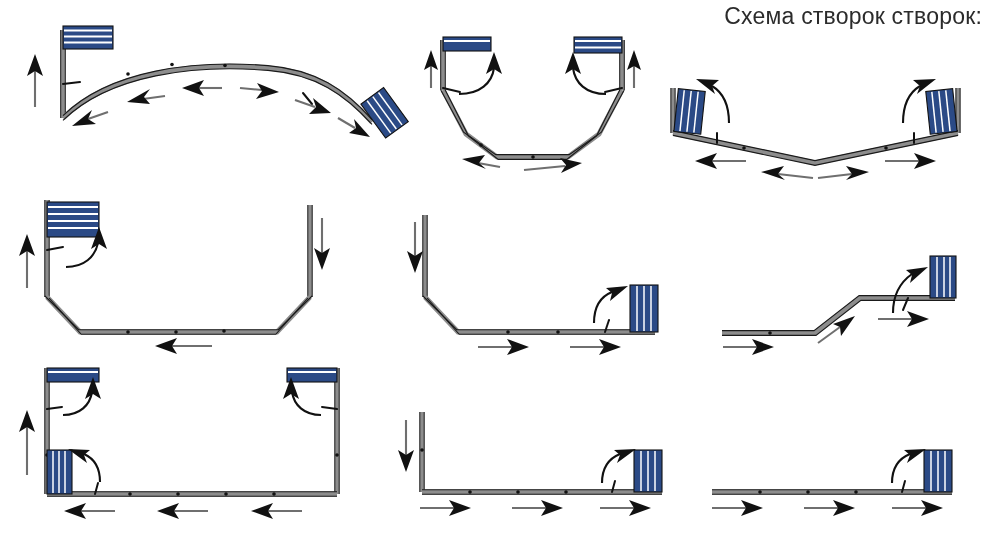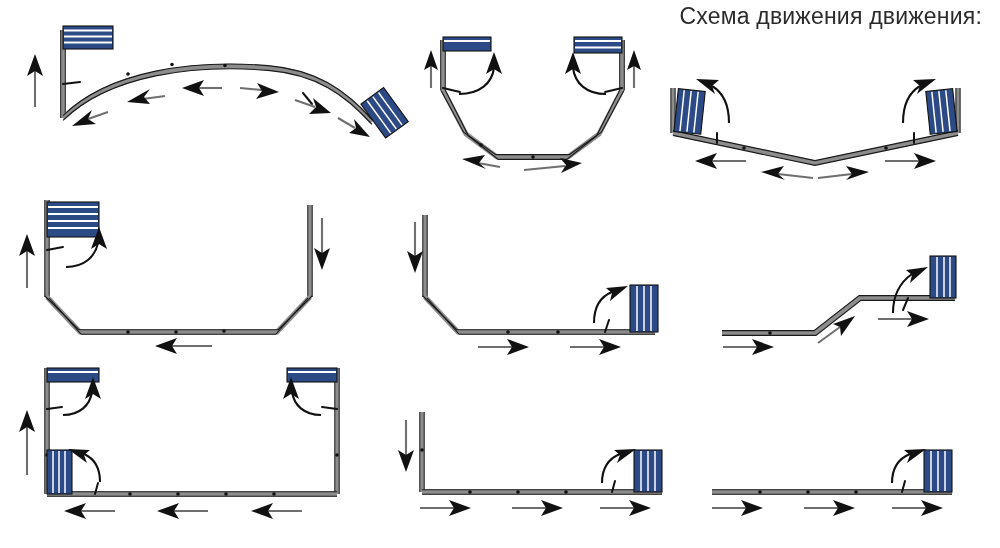--- a/index.html
+++ b/index.html
@@ -32,21 +32,21 @@
   .node{fill:#111111;}
   .sashBody{fill:#2b4a86;stroke:#111111;stroke-width:1.1;}
   .sashLine{stroke:#ffffff;stroke-width:2;}
   .sashLineThin{stroke:#ffffff;stroke-width:1.5;}
 </style>
 </head>
 <body>
 
 <div id="sheet">
 
-  <div id="title">Схема движения движения:</div>
+  <div id="title">Схема створок створок:</div>
 
   <svg class="board" viewBox="0 0 1000 548">
     <defs>
 
       <marker id="ahR" viewBox="0 0 10 10" refX="9" refY="5" markerWidth="8" markerHeight="8" orient="auto-start-reverse">
         <path d="M0,0.6 L10,5 L0,9.4 L2.4,5 Z" class="head"></path>
       </marker>
     </defs>
 
     <g>

